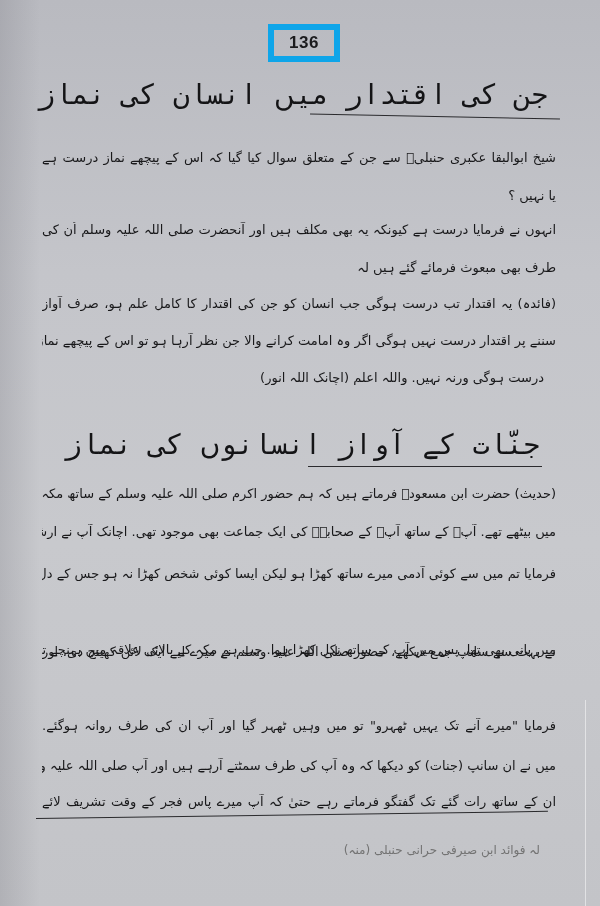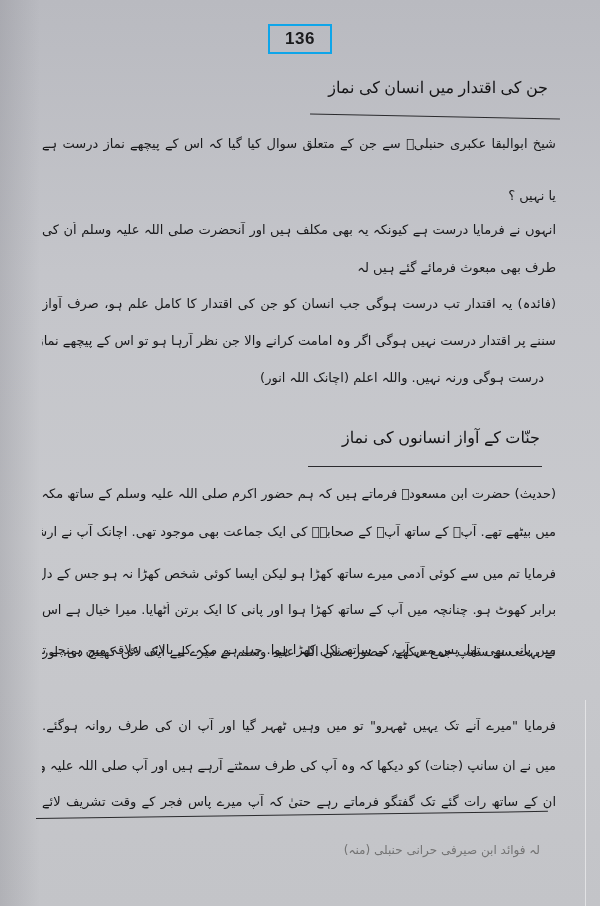--- a/index.html
+++ b/index.html
@@ -20,35 +20,35 @@
       left: 0; top: 0;
       width: 600px; height: 906px;
       direction: rtl;
     }
     .page-number-box {
       position: absolute;
       left: 268px;
       top: 24px;
       width: 60px;
       height: 26px;
-      border: 2px solid #0ea5e9;
+      border: 6px solid #0ea5e9;
       display: flex;
       align-items: center;
       justify-content: center;
       direction: ltr;
       font-family: "Liberation Sans", sans-serif;
       font-weight: bold;
       font-size: 17px;
       color: #1b1b1d;
       letter-spacing: 0.5px;
     }
     .heading {
       position: absolute;
-      font-family: Liberation Sans, sans-serif;
-      font-size: 16px;
+      font-family: Liberation Mono, monospace;
+      font-size: 28px;
       color: #141416;
       white-space: nowrap;
     }
     .heading-rule {
       position: absolute;
       height: 0;
       border-top: 1.5px solid #2b2b2e;
     }
     .line {
       position: absolute;
@@ -104,35 +104,34 @@
   <div class="shadow-left"></div>
   <div class="edge-right"></div>
 
   <div class="page-number-box">
     <span>136</span>
   </div>
 
   <div class="heading" style="right:52px; top:78px;">جن کی اقتدار میں انسان کی نماز</div>
   <div class="heading-rule" style="right:40px; width:250px; top:116px; transform:rotate(1.2deg);"></div>
 
-  <div class="line" style="top:136px;">شیخ ابوالبقا عکبری حنبلیؒ سے جن کے متعلق سوال کیا گیا کہ اس کے پیچھے نماز درست ہے</div>
+  <div class="line" style="top:150px;">شیخ ابوالبقا عکبری حنبلیؒ سے جن کے متعلق سوال کیا گیا کہ اس کے پیچھے نماز درست ہے</div>
   <div class="line" style="top:222px;">انہوں نے فرمایا درست ہے کیونکہ یہ بھی مکلف ہیں اور آنحضرت صلی اللہ علیہ وسلم اُن کی</div>
   <div class="line short" style="top:188px;">یا نہیں ؟</div>
   <div class="line" style="top:296px;">(فائدہ) یہ اقتدار تب درست ہوگی جب انسان کو جن کی اقتدار کا کامل علم ہو، صرف آواز</div>
   <div class="line short" style="top:260px;">طرف بھی مبعوث فرمائے گئے ہیں لہ</div>
   <div class="line" style="top:333px;">سننے پر اقتدار درست نہیں ہوگی اگر وہ امامت کرانے والا جن نظر آرہا ہو تو اس کے پیچھے نماز</div>
   <div class="line short" style="top:370px; right:56px;">درست ہوگی ورنہ نہیں. واللہ اعلم (اچانک اللہ انور)</div>
 
   <div class="heading" style="right:60px; top:428px;">جنّات کے آواز انسانوں کی نماز</div>
   <div class="heading-rule" style="right:58px; width:234px; top:466px;"></div>
 
   <div class="line" style="top:486px;">(حدیث) حضرت ابن مسعودؓ فرماتے ہیں کہ ہم حضور اکرم صلی اللہ علیہ وسلم کے ساتھ مکہ شریف</div>
   <div class="line" style="top:524px;">میں بیٹھے تھے. آپؐ کے ساتھ آپؐ کے صحابہؓ کی ایک جماعت بھی موجود تھی. اچانک آپ نے ارشاد</div>
   <div class="line" style="top:566px;">فرمایا تم میں سے کوئی آدمی میرے ساتھ کھڑا ہو لیکن ایسا کوئی شخص کھڑا نہ ہو جس کے دل میں ذرہ</div>
-  <div class="line" style="top:602px;">برابر کھوٹ ہو. چنانچہ میں آپ کے ساتھ کھڑا ہوا اور پانی کا ایک برتن اُٹھایا. میرا خیال ہے اس</div>
   <div class="line" style="top:642px;">میں پانی بھی تھا. پس میں آپ کے ساتھ نکل کھڑا ہوا. جب ہم مکہ کے بالائی علاقہ میں پہنچے تو میں</div>
   <div class="line" style="top:644px;">نے بہت سے سانپ جمع دیکھے، حضور صلی اللہ علیہ وسلم نے میرے لیے ایک لائن کھینچ دی، اور</div>
   <div class="line" style="top:718px;">فرمایا "میرے آنے تک یہیں ٹھہرو" تو میں وہیں ٹھہر گیا اور آپ ان کی طرف روانہ ہوگئے.</div>
   <div class="line" style="top:758px;">میں نے ان سانپ (جنات) کو دیکھا کہ وہ آپ کی طرف سمٹتے آرہے ہیں اور آپ صلی اللہ علیہ وسلم</div>
   <div class="line" style="top:794px;">ان کے ساتھ رات گئے تک گفتگو فرماتے رہے حتیٰ کہ آپ میرے پاس فجر کے وقت تشریف لائے</div>
 
   <div class="footnote-rule"></div>
   <div class="footnote">لہ فوائد ابن صیرفی حرانی حنبلی (منہ)</div>
 
 </div>

